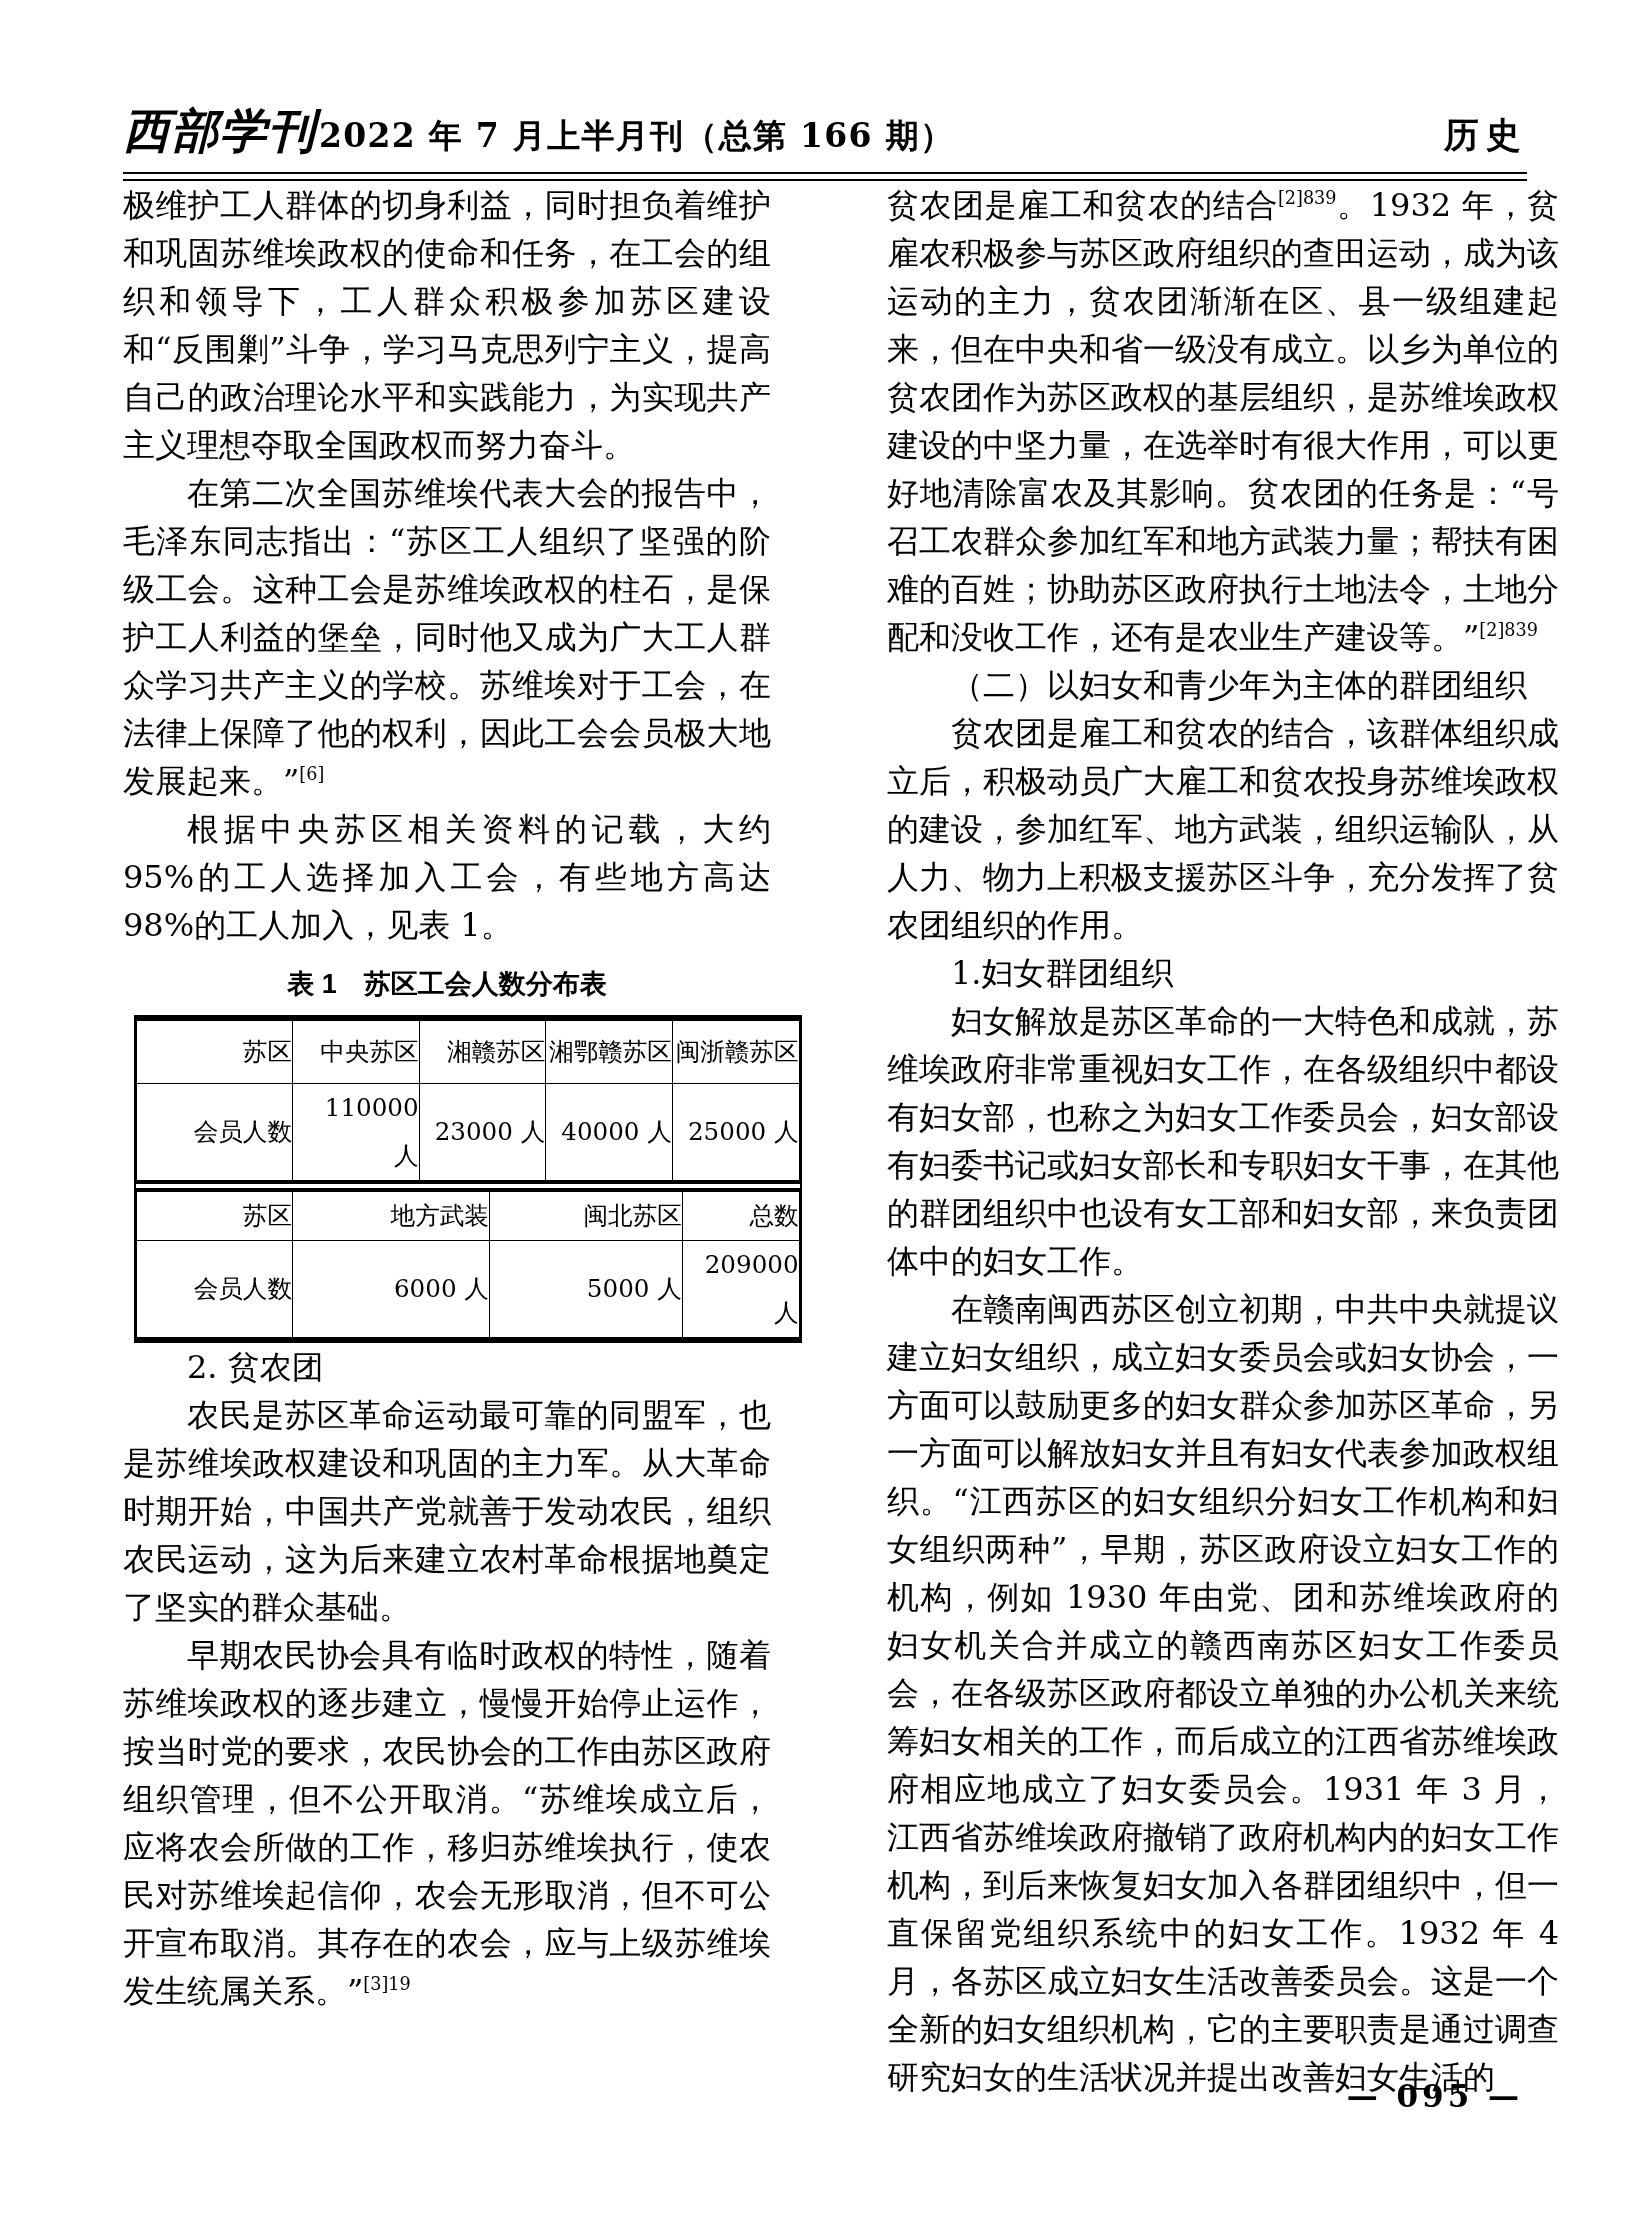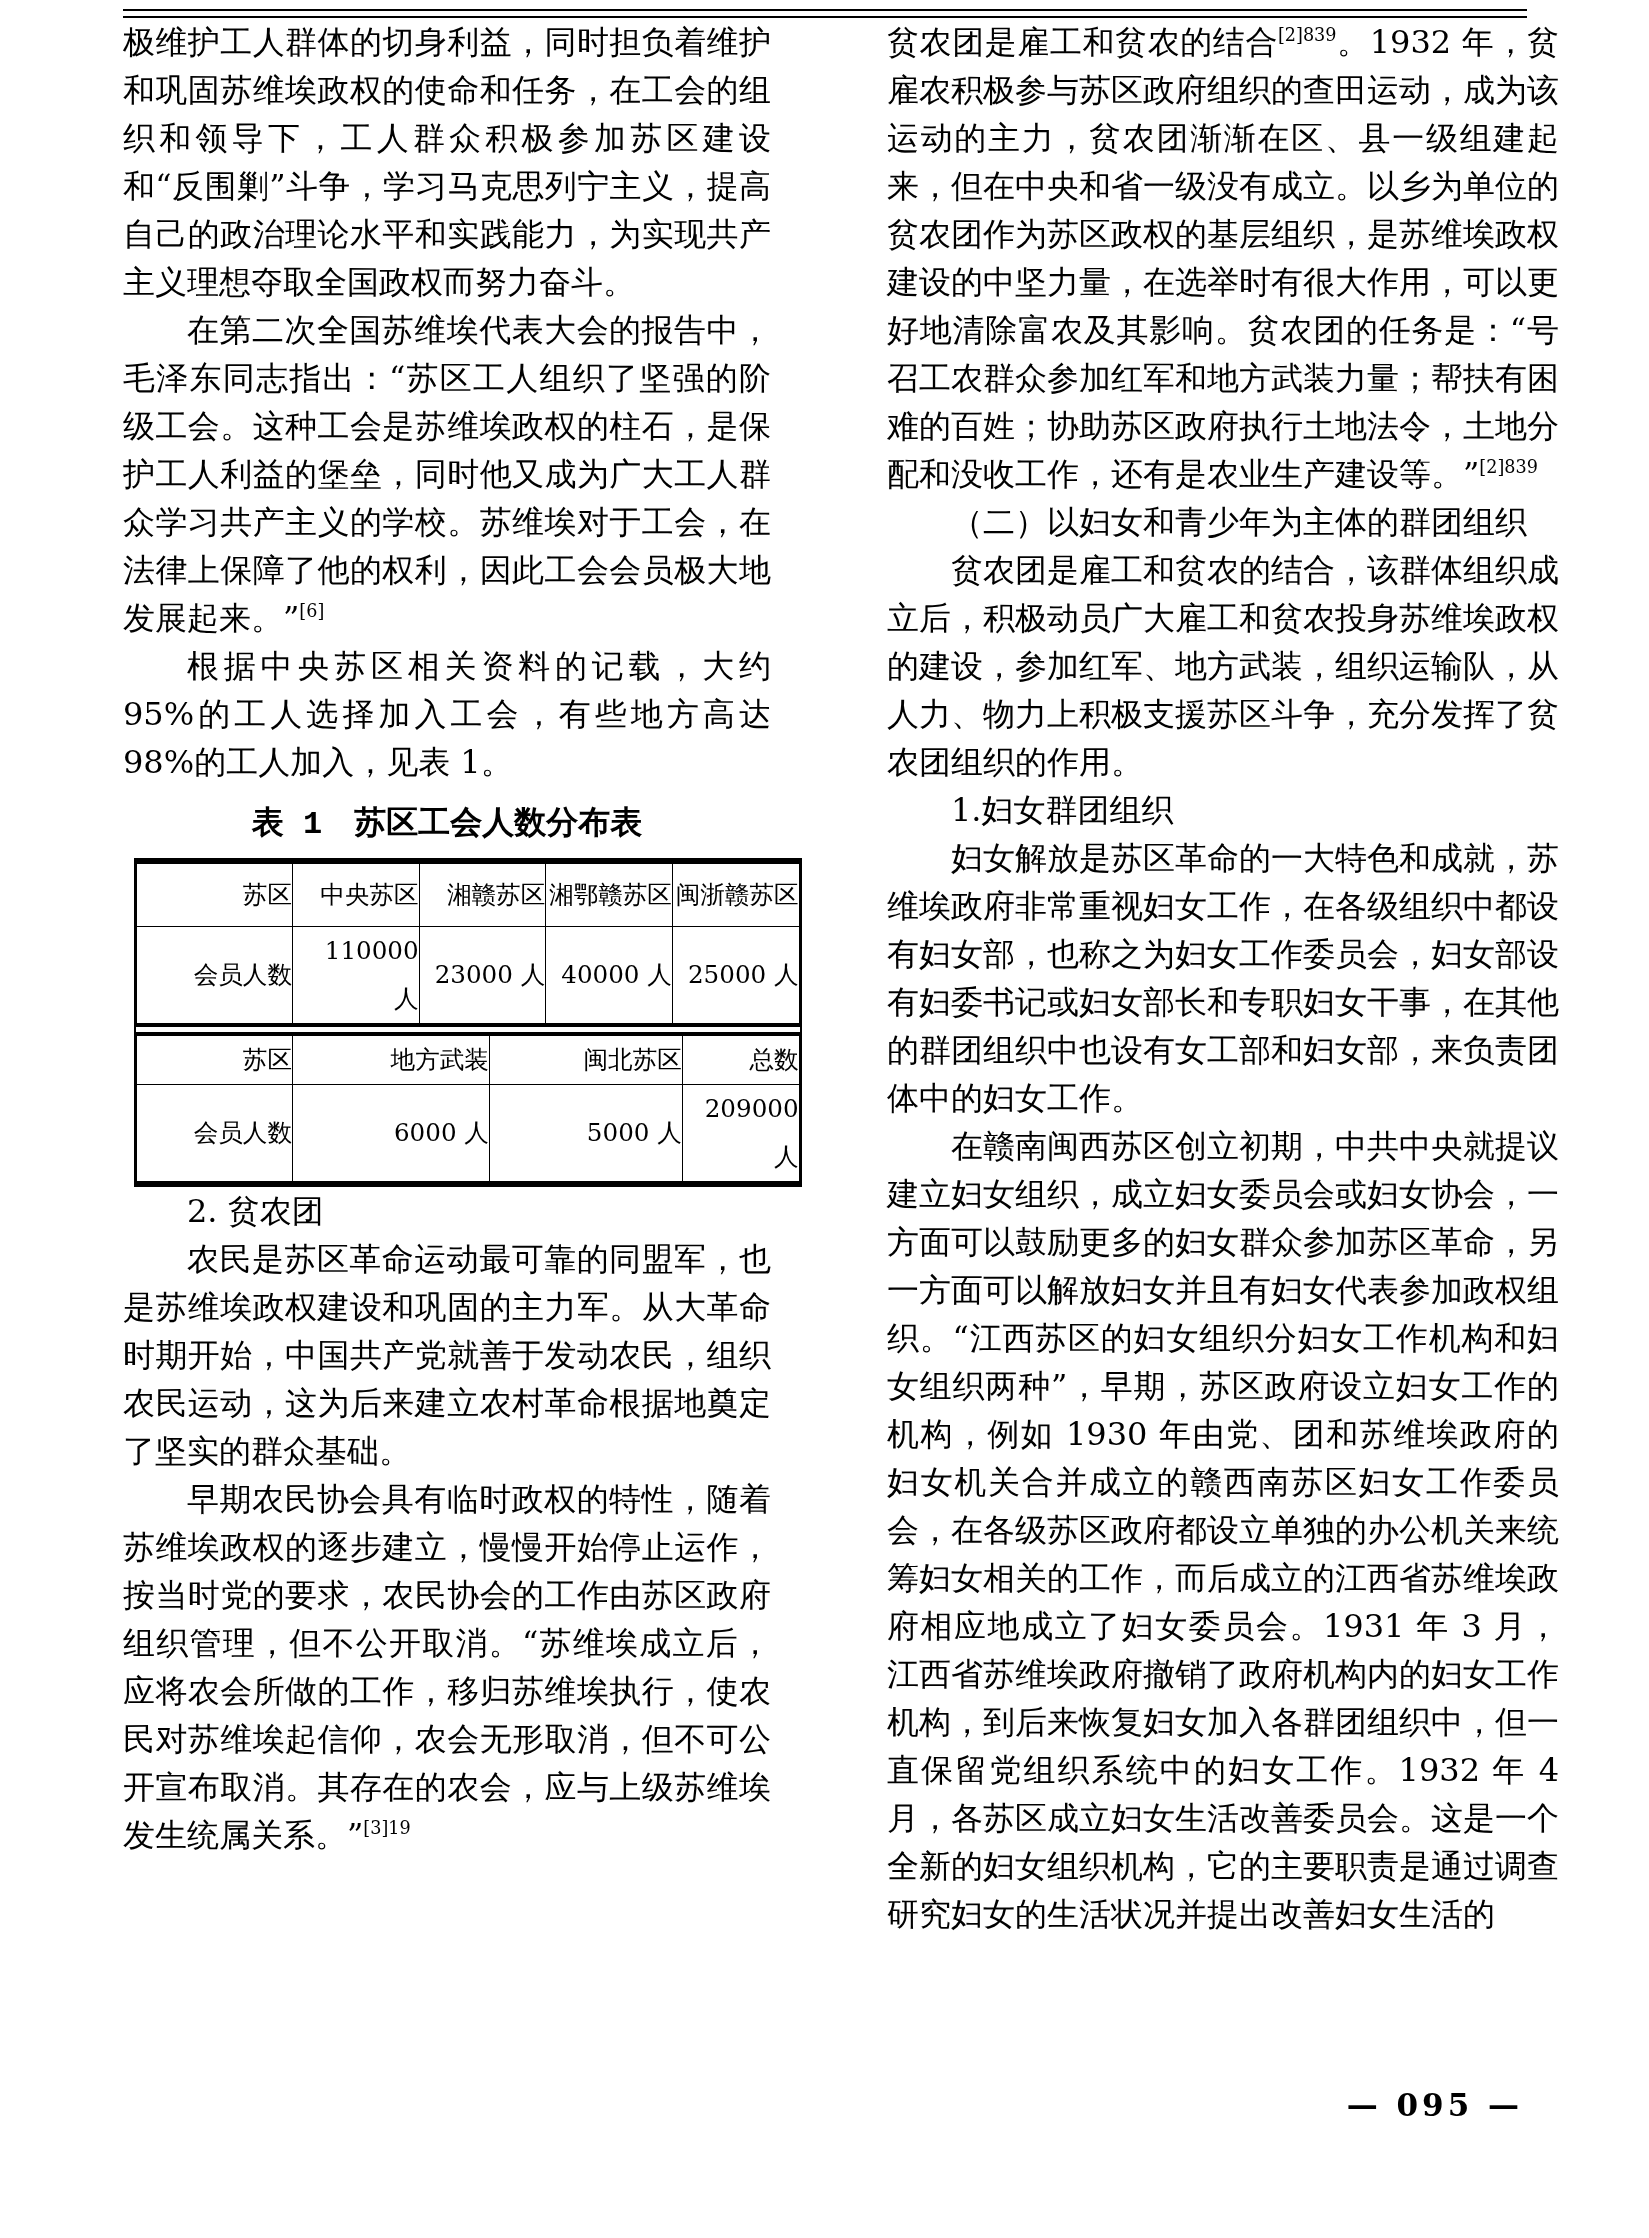--- a/index.html
+++ b/index.html
@@ -11,38 +11,44 @@
   .issue-info{font-size:33px;font-weight:700;letter-spacing:1.3px;margin-left:2.7px;}
   .section-label{font-size:35px;font-weight:700;letter-spacing:6.6px;padding-bottom:4px;}
   .header-rule{margin-top:9.3px;height:4.7px;border-top:2.7px solid #000;border-bottom:2.7px solid #000;}
   .columns{display:flex;gap:116px;}
   .col{font-size:32px;line-height:48px;text-align:justify;}
   .col-left{width:648px;flex:0 0 648px;}
   .col-right{width:672px;flex:0 0 672px;}
   p.body-p{margin:0;text-indent:2em;}
   p.no-indent{text-indent:0;}
   sup.cite{font-size:0.55em;vertical-align:super;line-height:0;letter-spacing:0;}
-  .table-caption{text-align:center;text-indent:0;font-family:Liberation Mono, monospace;
-    font-weight:700;font-size:32px;line-height:1.25;margin:18.6px 0 13.3px 0;}
+  .table-caption{text-align:center;text-indent:0;font-family:Liberation Sans, sans-serif;
+    font-weight:700;font-size:27px;line-height:1.25;margin:18.6px 0 13.3px 0;}
   .data-table{box-sizing:border-box;width:668px;margin-left:10.6px;
     border-left:2.7px solid #000;border-right:2.7px solid #000;border-top:5.3px solid #000;border-bottom:5.3px solid #000;}
   table.t{width:100%;border-collapse:collapse;table-layout:fixed;font-size:24.6px;}
   table.t td{border:1.3px solid #000;text-align:right;vertical-align:middle;padding:0;overflow:hidden;}
   table.t1{border-bottom:4px solid #000;}
   table.t2{border-top:4px solid #000;}
   .t-gap{height:4.7px;}
   tr.t1r1{height:63px;} tr.t1r2{height:59px;}
   tr.t2r1{height:36px;} tr.t2r2{height:53px;}
   .page-number{position:absolute;right:127px;top:2078px;font-size:31px;font-weight:700;letter-spacing:4px;}
 </style>
 </head>
 <body>
 
 <div class="page">
 
+  <div class="header">
+    <div class="header-left">
+      <span class="journal-script">西部学刊</span><span class="issue-info">2022 年 7 月上半月刊（总第 166 期）</span>
+    </div>
+    <div class="section-label">历史</div>
+  </div>
   <div class="header-rule"></div>
 
   <div class="columns">
 
     <section class="col col-left">
       <p class="body-p no-indent"><span>极维护工人群体的切身利益，同时担负着维护和巩固苏维埃政权的使命和任务，在工会的组织和领导下，工人群众积极参加苏区建设和“反围剿”斗争，学习马克思列宁主义，提高自己的政治理论水平和实践能力，为实现共产主义理想夺取全国政权而努力奋斗。</span></p>
       <p class="body-p"><span>在第二次全国苏维埃代表大会的报告中，毛泽东同志指出：“苏区工人组织了坚强的阶级工会。这种工会是苏维埃政权的柱石，是保护工人利益的堡垒，同时他又成为广大工人群众学习共产主义的学校。苏维埃对于工会，在法律上保障了他的权利，因此工会会员极大地发展起来。”</span><sup class="cite">[6]</sup></p>
       <p class="body-p"><span>根据中央苏区相关资料的记载，大约 95%的工人选择加入工会，有些地方高达 98%的工人加入，见表 1。</span></p>
 
       <div class="table-caption">表 1　苏区工会人数分布表</div>

